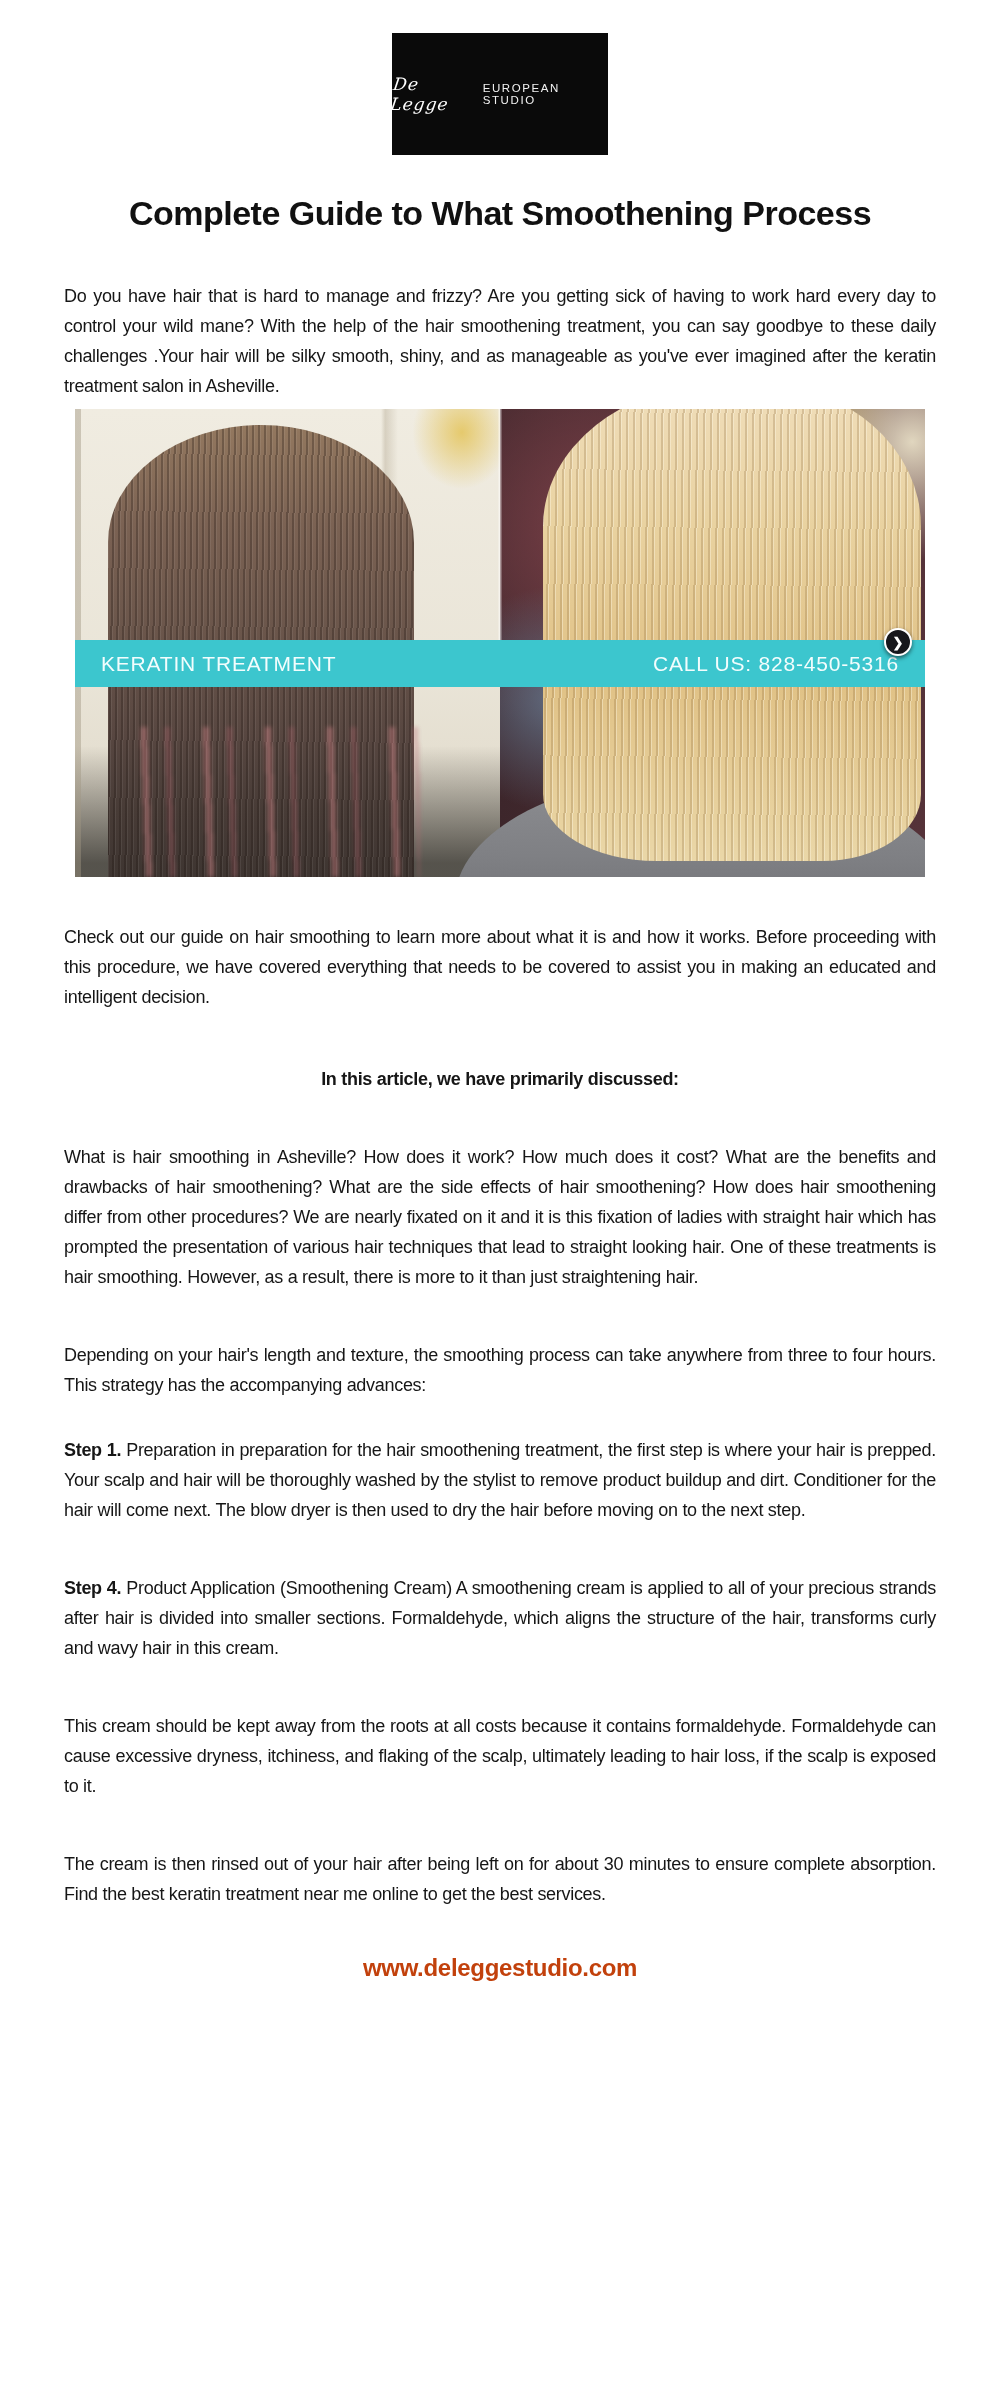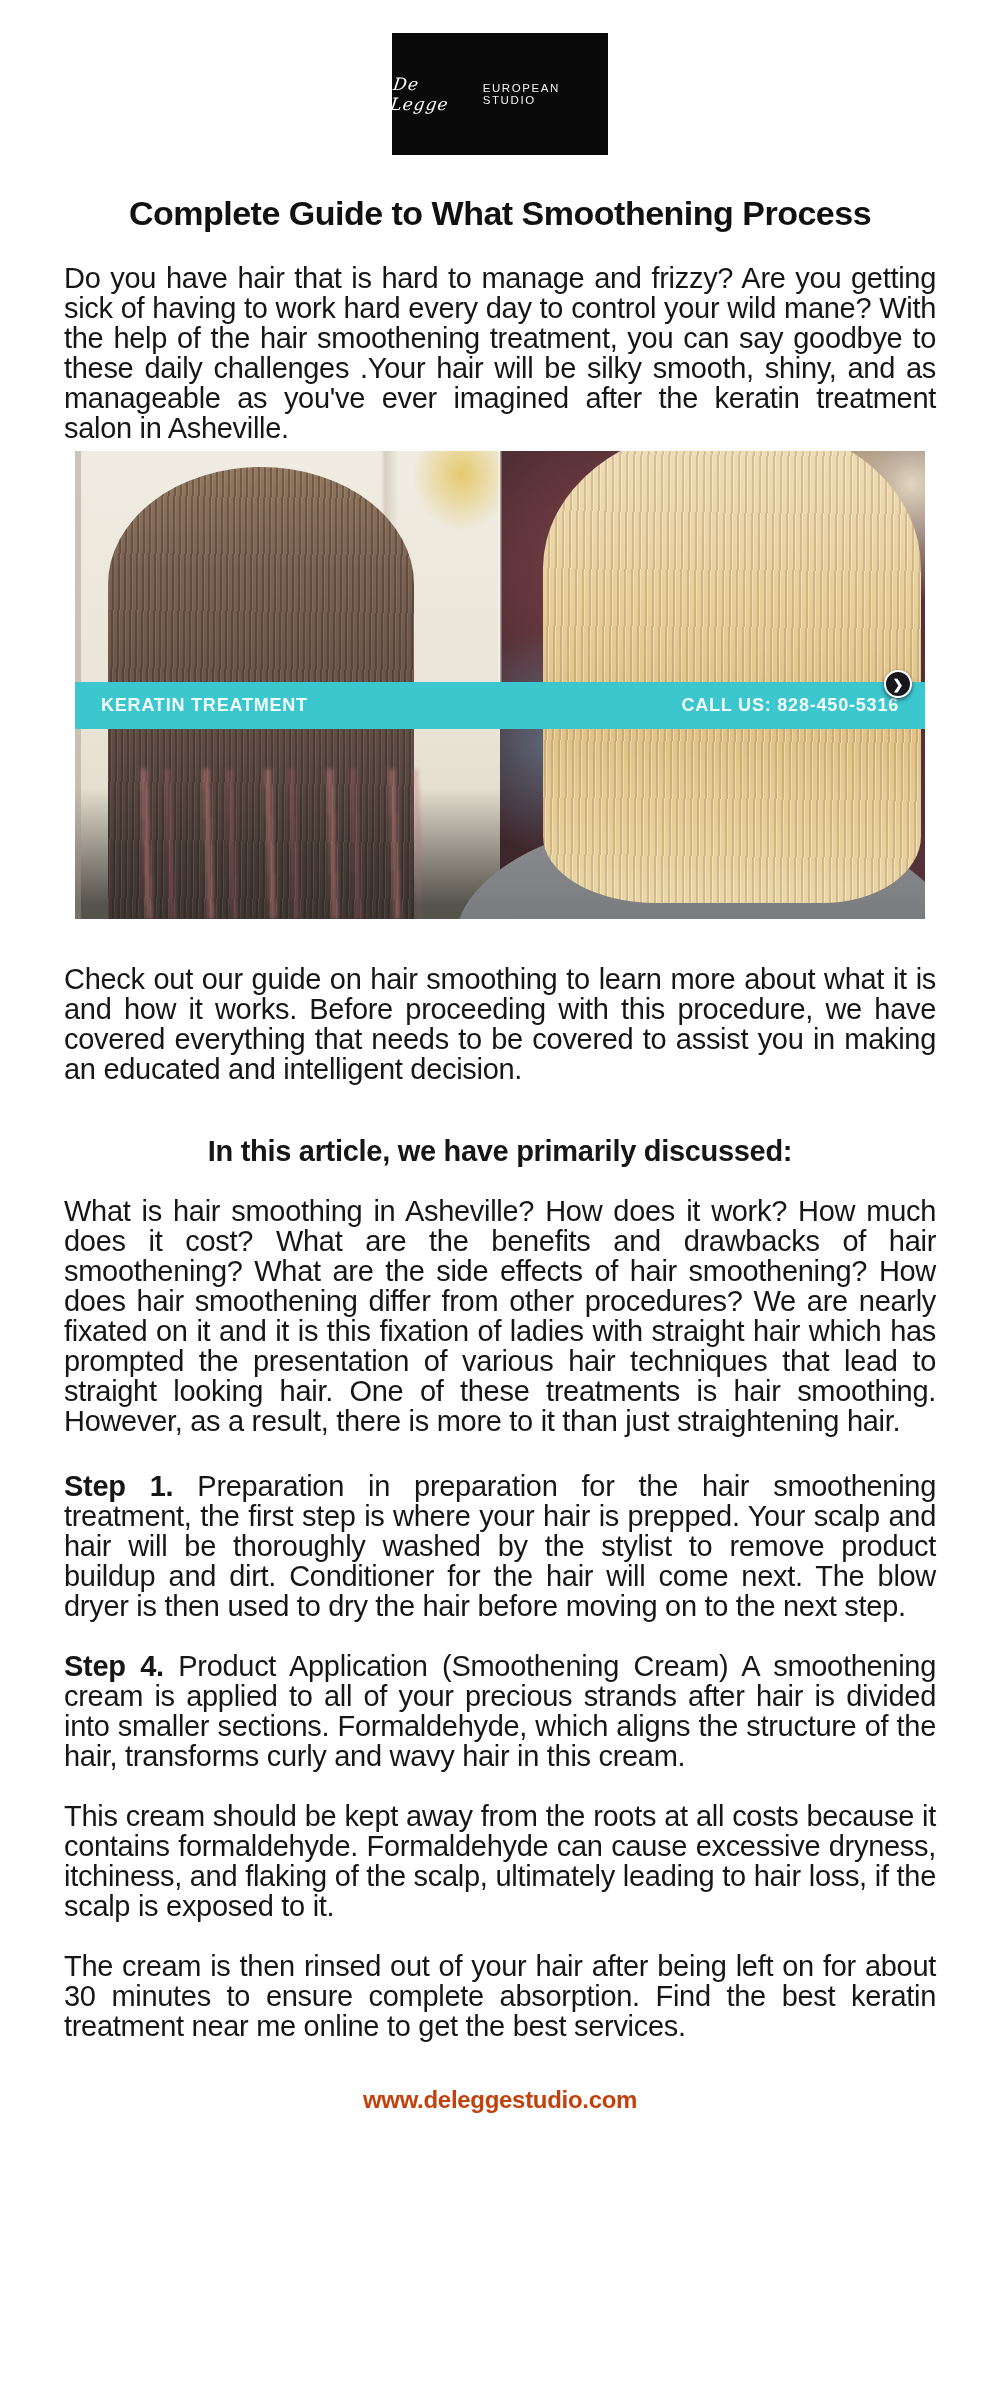--- a/index.html
+++ b/index.html
@@ -22,21 +22,21 @@
   }
   .logo-wordmark { color:#f2f2f2; font-size:11.5px; letter-spacing:1.6px; font-weight:400; }
 
   
   .article-title {
     margin:38px 64px 0; font-size:34px; line-height:40px; font-weight:700;
     text-align:center; letter-spacing:-0.5px; color:#111;
   }
   .content { padding:0 64px; }
   .content p, .content h2 {
-    font-size:29px; line-height:30px; margin:30px 0 0; letter-spacing:-0.3px;
+    font-size:18px; line-height:30px; margin:48px 0 0; letter-spacing:-0.3px;
   }
   .content p { text-align:justify; font-weight:400; }
   .content h2 { font-weight:700; text-align:center; }
   .h-discussed { margin-top:52px !important; }
   .h-process  { margin-top:42px !important; }
   .p-guide    { margin-top:45px !important; }
   .p-step     { margin-top:35px !important; }
   .site-footer {
     margin-top:45px; text-align:center; font-size:24px; font-weight:700;
     letter-spacing:-0.3px; color:#c2410c;
@@ -98,21 +98,21 @@
   .photo-divider {
     position:absolute; left:50%; top:0; width:3px; height:231px;
     transform:translateX(-50%); background:rgba(255,255,255,0.5);
   }
   .hero-banner {
     position:absolute; left:0; right:0; top:231px; height:47px;
     background:#3cc6ce; display:flex; align-items:center; justify-content:space-between;
     padding:0 26px; box-sizing:border-box;
   }
   .banner-label {
-    color:#f2fdfd; font-size:18px; letter-spacing:0.8px; font-weight:700;
+    color:#f2fdfd; font-size:21px; letter-spacing:0.8px; font-weight:400;
   }
   .brand-circle {
     position:absolute; left:50%; top:132px; transform:translateX(-50%);
     width:206px; height:206px; border-radius:50%; background:#3cc6ce;
     display:flex; align-items:center; justify-content:center; z-index:2;
   }
   .brand-circle::after {
     content:""; position:absolute; inset:7px; border:2px solid rgba(255,255,255,0.85);
     border-radius:50%;
   }
@@ -164,20 +164,21 @@
       <div class="next-arrow-button">
         <span class="next-arrow-icon">❯</span>
       </div>
     </div>
 
     <p class="p-guide">Check out our guide on hair smoothing to learn more about what it is and how it works. Before proceeding with this procedure, we have covered everything that needs to be covered to assist you in making an educated and intelligent decision.</p>
 
     <h2 class="h-discussed">In this article, we have primarily discussed:</h2>
     <p>What is hair smoothing in Asheville? How does it work? How much does it cost? What are the benefits and drawbacks of hair smoothening? What are the side effects of hair smoothening? How does hair smoothening differ from other procedures? We are nearly fixated on it and it is this fixation of ladies with straight hair which has prompted the presentation of various hair techniques that lead to straight looking hair. One of these treatments is hair smoothing. However, as a result, there is more to it than just straightening hair.</p>
 
+    <p>Depending on your hair's length and texture, the smoothing process can take anywhere from three to four hours. This strategy has the accompanying advances:</p>
 
     <p class="p-step"><strong>Step 1.</strong> <span>Preparation in preparation for the hair smoothening treatment, the first step is where your hair is prepped. Your scalp and hair will be thoroughly washed by the stylist to remove product buildup and dirt. Conditioner for the hair will come next. The blow dryer is then used to dry the hair before moving on to the next step.</span></p>
 
     <p><strong>Step 4.</strong> <span>Product Application (Smoothening Cream) A smoothening cream is applied to all of your precious strands after hair is divided into smaller sections. Formaldehyde, which aligns the structure of the hair, transforms curly and wavy hair in this cream.</span></p>
 
     <p>This cream should be kept away from the roots at all costs because it contains formaldehyde. Formaldehyde can cause excessive dryness, itchiness, and flaking of the scalp, ultimately leading to hair loss, if the scalp is exposed to it.</p>
 
     <p>The cream is then rinsed out of your hair after being left on for about 30 minutes to ensure complete absorption. Find the best keratin treatment near me online to get the best services.</p>
 
   </div>

